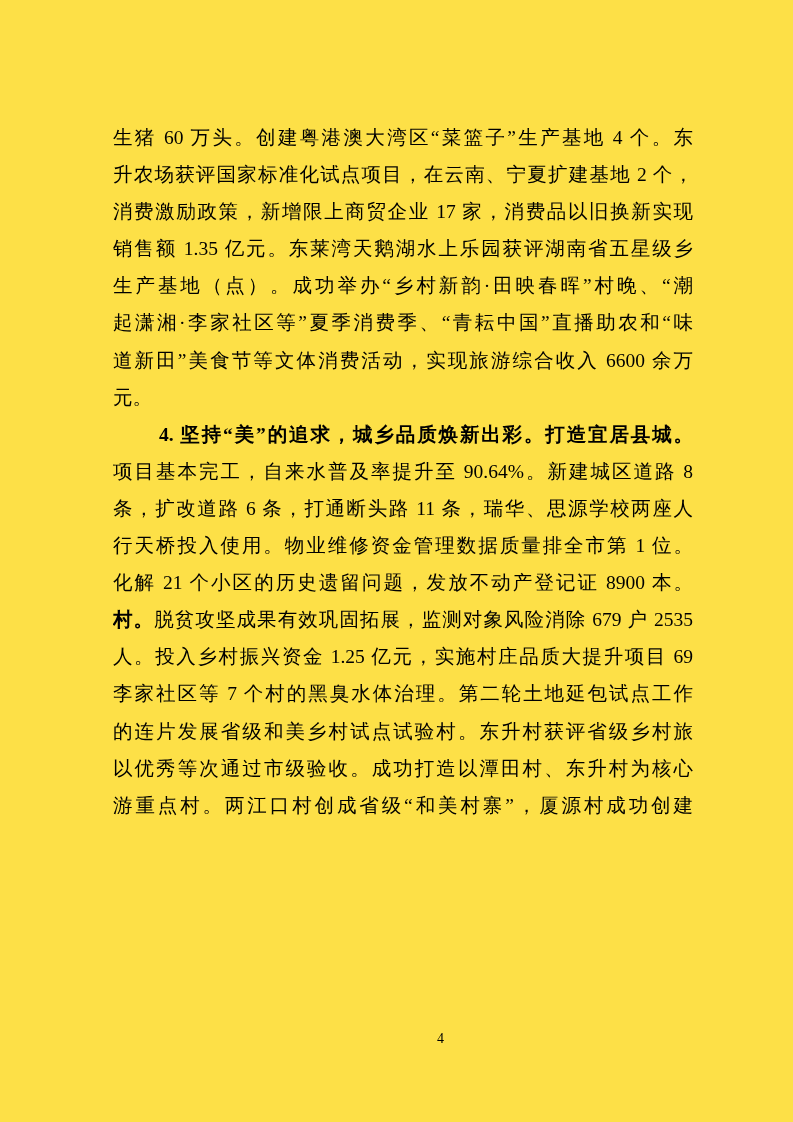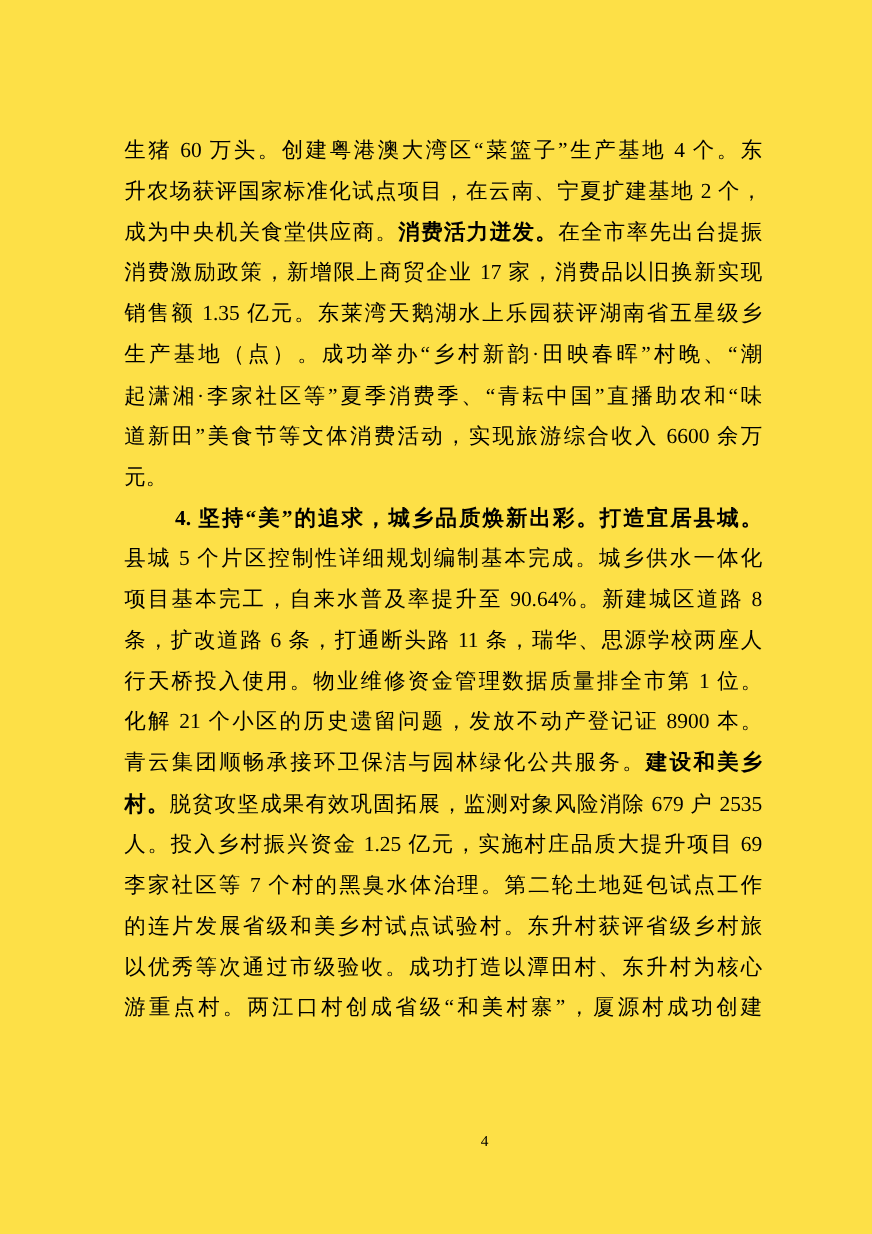--- a/index.html
+++ b/index.html
@@ -50,34 +50,31 @@
     transform: translateX(22px);
   }
 </style>
 </head>
 <body>
 
 <div class="page">
   <div class="textblock">
       <div class="line fill"><span>生猪 60 万头。创建粤港澳大湾区“菜篮子”生产基地 4 个。东</span></div>
       <div class="line fill"><span>升农场获评国家标准化试点项目，在云南、宁夏扩建基地 2 个，</span></div>
-      <div class="line fill"><span>成为中央机关食堂供应商。</span><span class="b">消费活力迸发。</span><span>在全市率先出台提振</span></div>
       <div class="line fill"><span>消费激励政策，新增限上商贸企业 17 家，消费品以旧换新实现</span></div>
       <div class="line fill"><span>销售额 1.35 亿元。东莱湾天鹅湖水上乐园获评湖南省五星级乡</span></div>
       <div class="line fill"><span>生产基地（点）。成功举办“乡村新韵·田映春晖”村晚、“潮</span></div>
       <div class="line fill"><span>起潇湘·李家社区等”夏季消费季、“青耘中国”直播助农和“味</span></div>
       <div class="line fill"><span>道新田”美食节等文体消费活动，实现旅游综合收入 6600 余万</span></div>
       <div class="line"><span>元。</span></div>
       <div class="line fill indent"><span class="b">4. 坚持“美”的追求，城乡品质焕新出彩。打造宜居县城。</span></div>
-      <div class="line fill"><span>县城 5 个片区控制性详细规划编制基本完成。城乡供水一体化</span></div>
       <div class="line fill"><span>项目基本完工，自来水普及率提升至 90.64%。新建城区道路 8</span></div>
       <div class="line fill"><span>条，扩改道路 6 条，打通断头路 11 条，瑞华、思源学校两座人</span></div>
       <div class="line fill"><span>行天桥投入使用。物业维修资金管理数据质量排全市第 1 位。</span></div>
       <div class="line fill"><span>化解 21 个小区的历史遗留问题，发放不动产登记证 8900 本。</span></div>
-      <div class="line fill"><span>青云集团顺畅承接环卫保洁与园林绿化公共服务。</span><span class="b">建设和美乡</span></div>
       <div class="line fill"><span class="b">村。</span><span>脱贫攻坚成果有效巩固拓展，监测对象风险消除 679 户 2535</span></div>
       <div class="line fill"><span>人。投入乡村振兴资金 1.25 亿元，实施村庄品质大提升项目 69</span></div>
       <div class="line fill"><span>李家社区等 7 个村的黑臭水体治理。第二轮土地延包试点工作</span></div>
       <div class="line fill"><span>的连片发展省级和美乡村试点试验村。东升村获评省级乡村旅</span></div>
       <div class="line fill"><span>以优秀等次通过市级验收。成功打造以潭田村、东升村为核心</span></div>
       <div class="line fill"><span>游重点村。两江口村创成省级“和美村寨”，厦源村成功创建</span></div>
     </div>
   <div class="page-number">4</div>
 </div>
 

